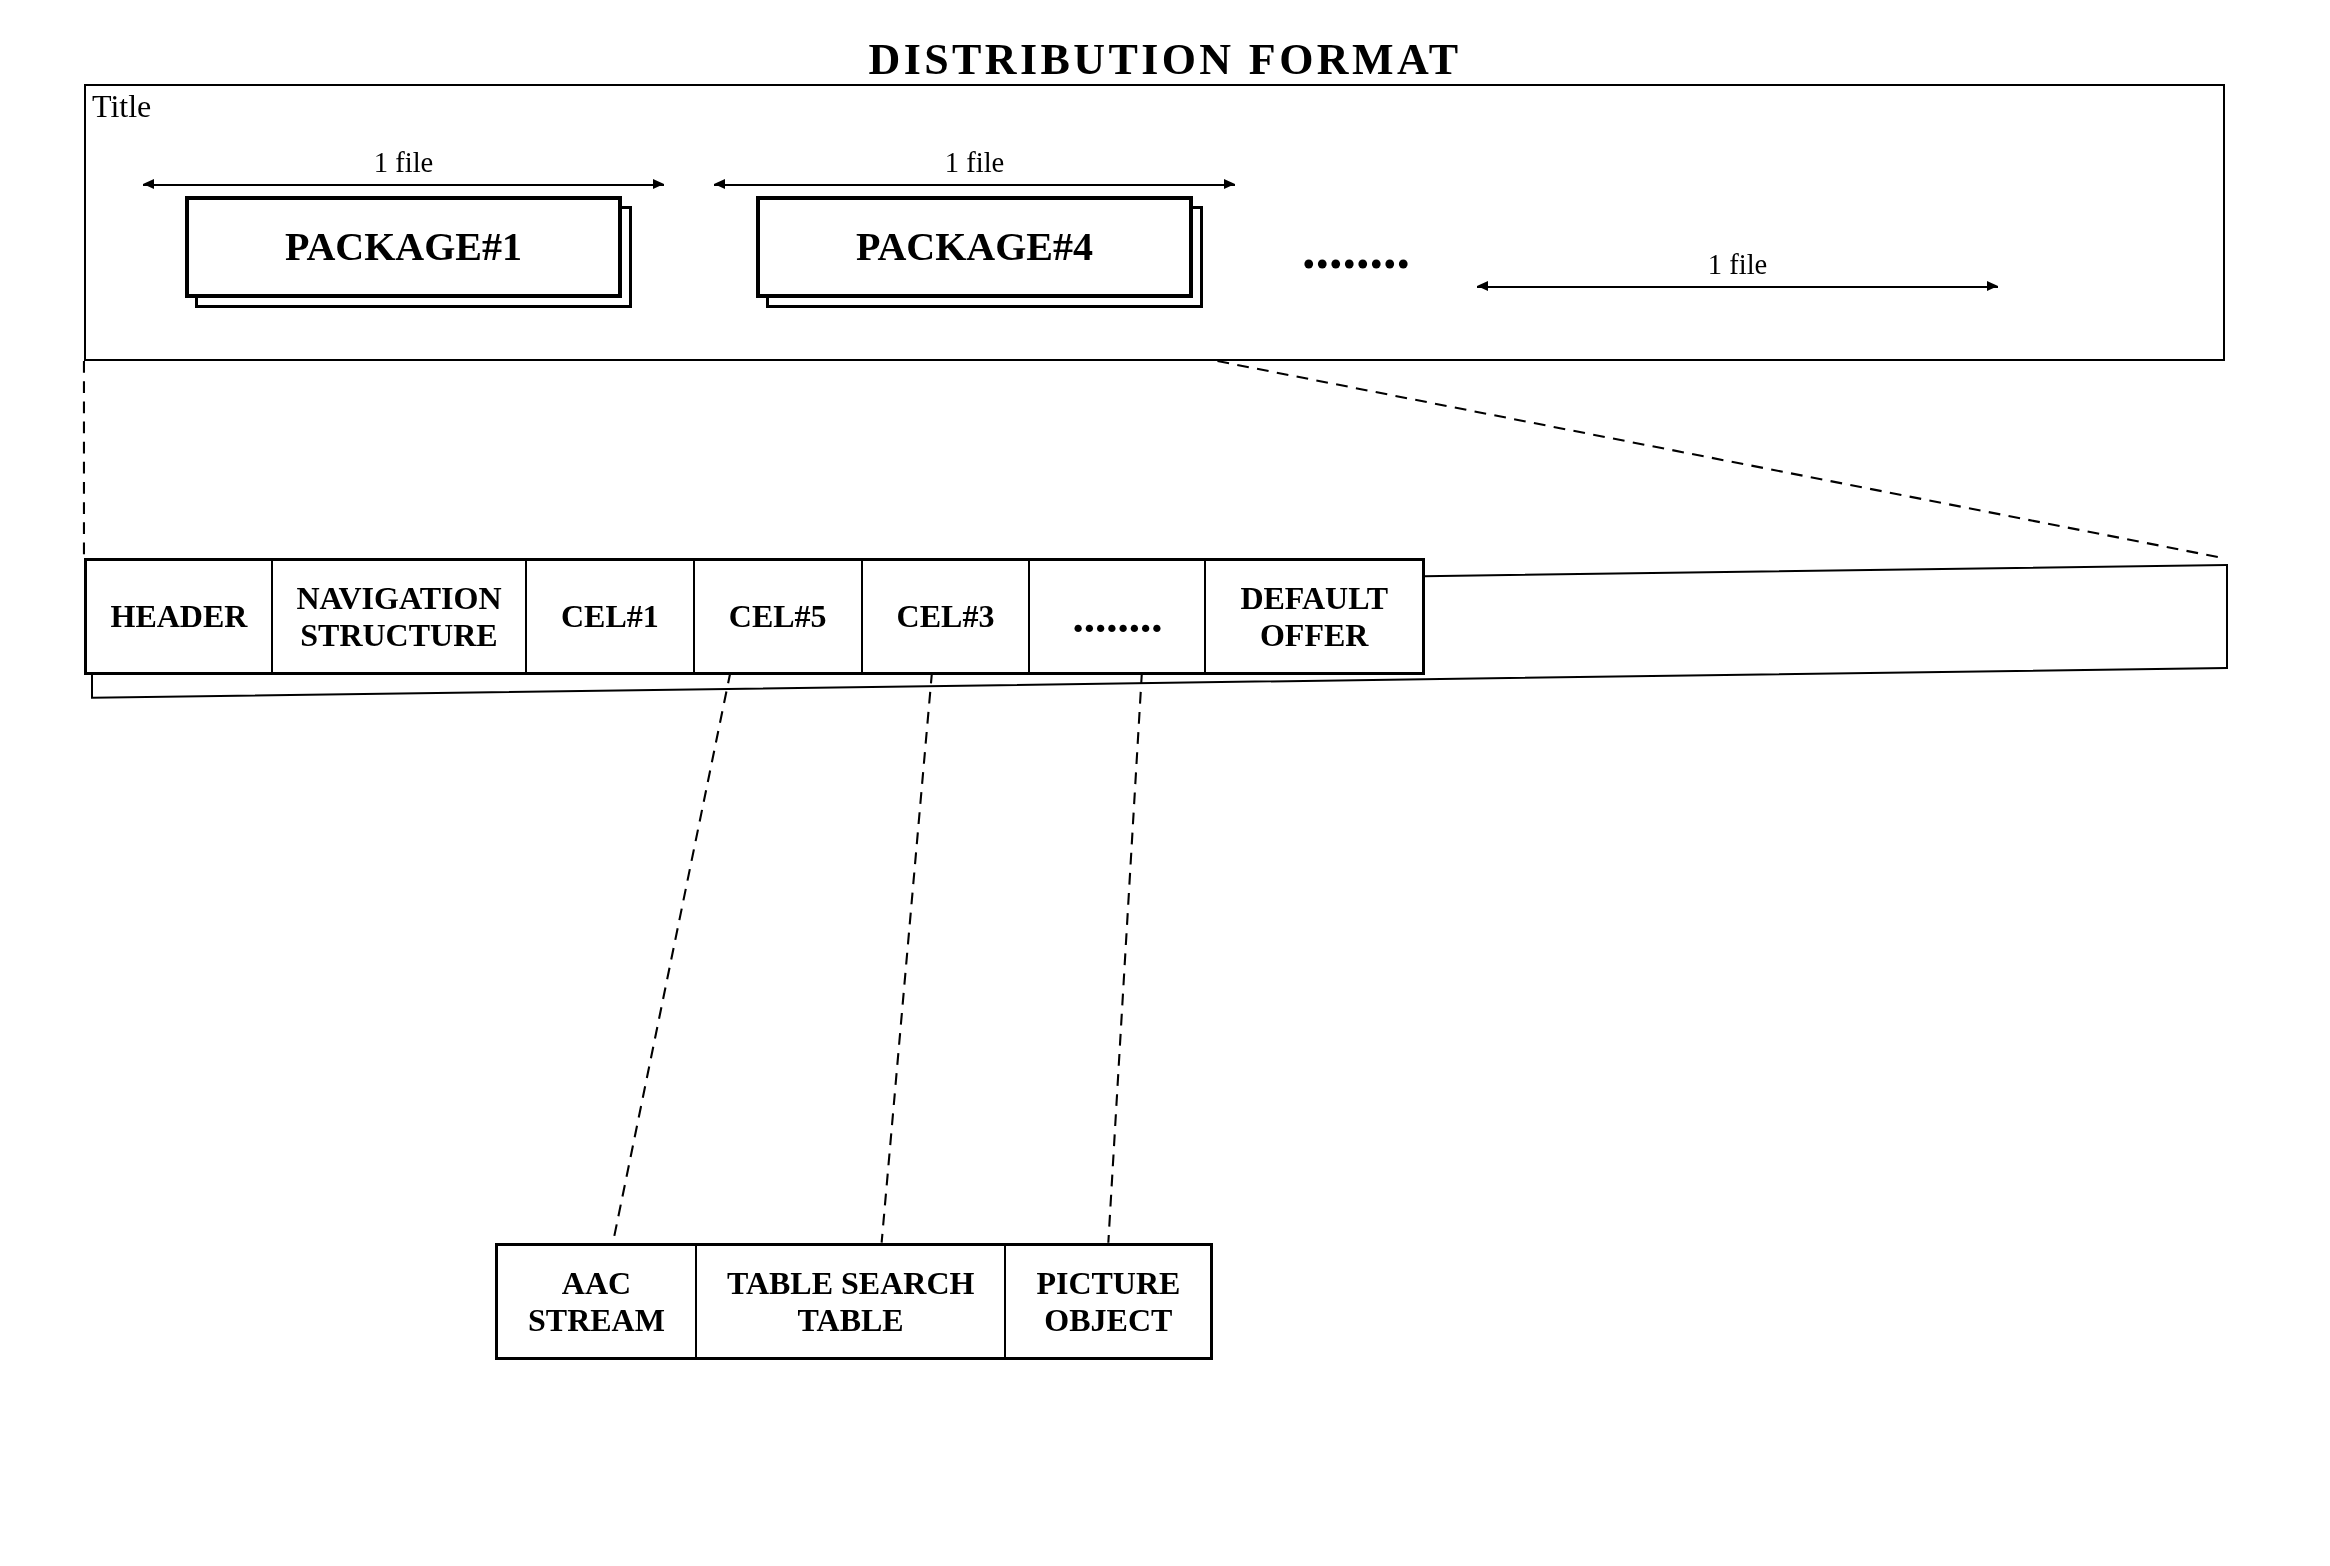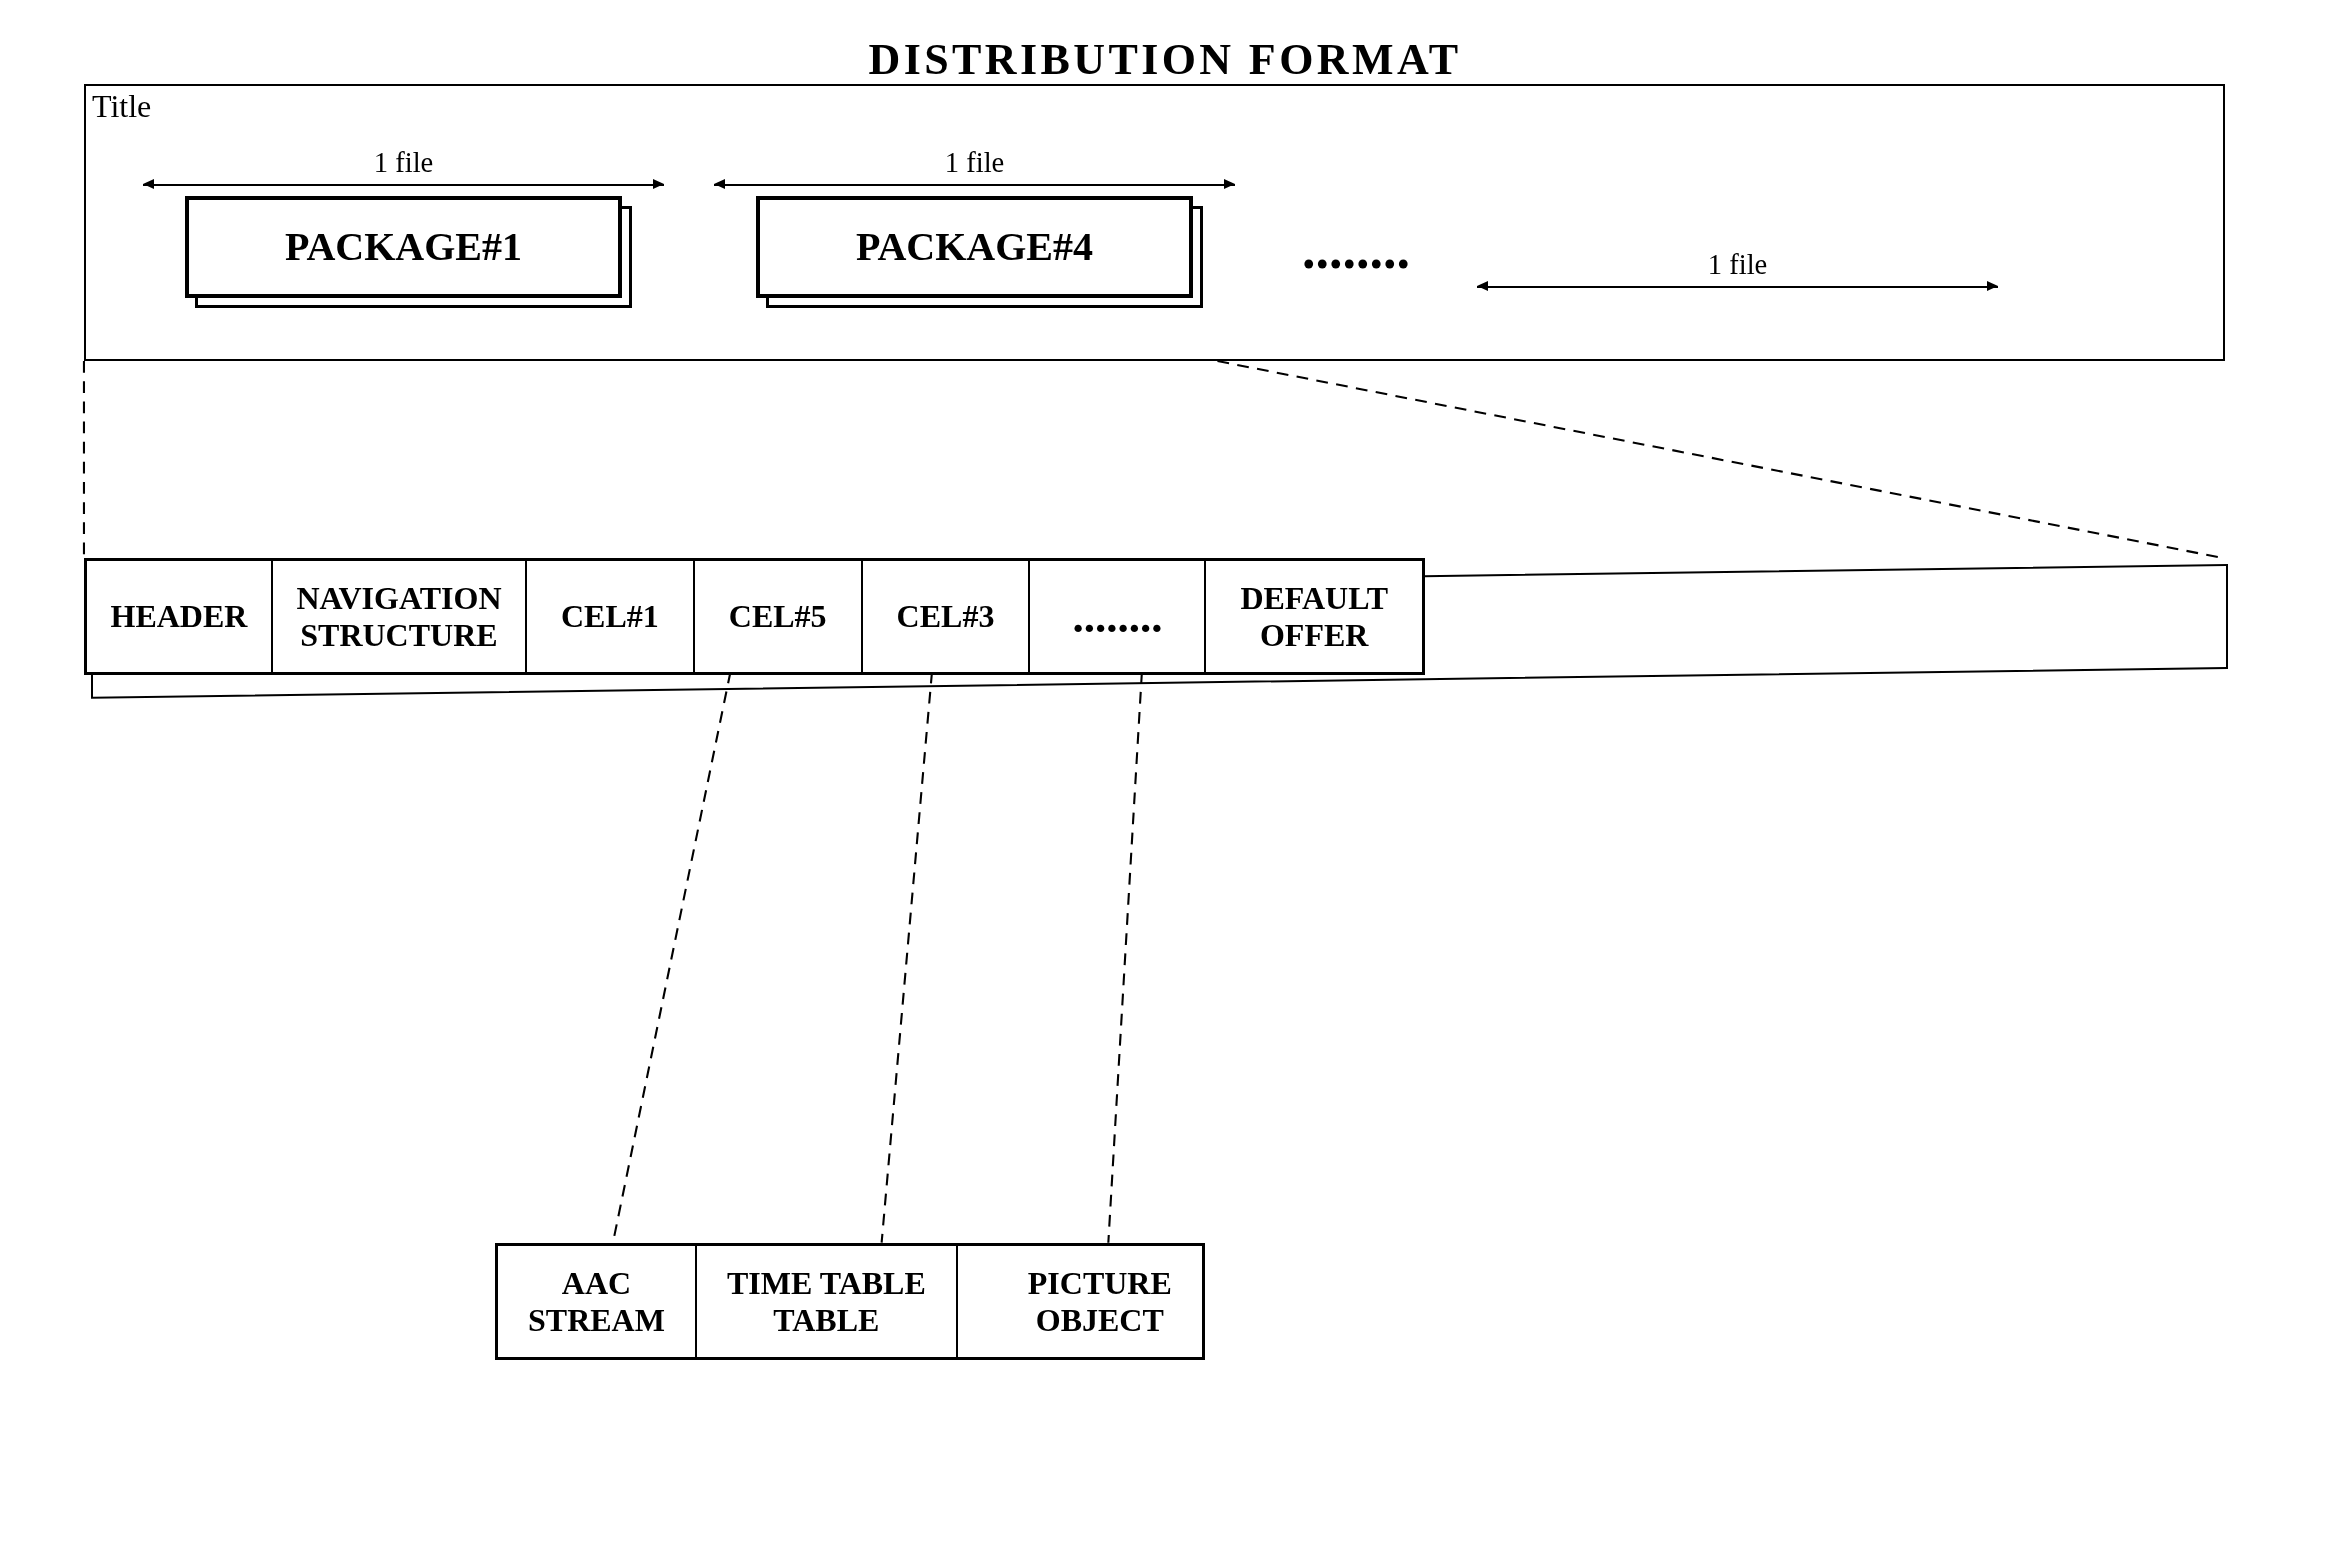--- a/index.html
+++ b/index.html
@@ -140,20 +140,20 @@
     <div style="border-right:2.5px solid #000;padding:18.5px 42px;font-size:45px;font-weight:bold;text-align:center;display:flex;align-items:center;justify-content:center;min-height:109px;">........</div>
     <div style="padding:18.5px 34px;font-size:32px;font-weight:bold;text-align:center;display:flex;align-items:center;justify-content:center;min-height:109px;white-space:pre-line;flex:1;">DEFAULT
 OFFER</div>
   </div>
 
   <div style="position:absolute;top:564px;left:91px;width:2137px;height:105px;border:2.5px solid #000;transform:skewY(-0.8deg);transform-origin:right bottom;z-index:1;background:transparent;pointer-events:none;"></div>
 
   <div style="position:absolute;top:1243px;left:495px;display:flex;border:3.4px solid #000;background:#fff;">
     <div style="border-right:2.5px solid #000;padding:18.5px 30px;font-size:32px;font-weight:bold;text-align:center;display:flex;align-items:center;justify-content:center;min-height:109px;white-space:pre-line;">AAC
 STREAM</div>
-    <div style="border-right:2.5px solid #000;padding:18.5px 30px;font-size:32px;font-weight:bold;text-align:center;display:flex;align-items:center;justify-content:center;min-height:109px;white-space:pre-line;">TIME TABLE
+    <div style="border-right:2.5px solid #000;padding:18.5px 30px;font-size:32px;font-weight:bold;text-align:center;display:flex;align-items:center;justify-content:center;min-height:109px;white-space:pre-line;">TABLE SEARCH
 TABLE</div>
-    <div style="padding:18.5px 30px;font-size:32px;font-weight:bold;text-align:center;display:flex;align-items:center;justify-content:center;min-height:109px;white-space:pre-line;margin-left:40px;">PICTURE
+    <div style="padding:18.5px 30px;font-size:32px;font-weight:bold;text-align:center;display:flex;align-items:center;justify-content:center;min-height:109px;white-space:pre-line;">PICTURE
 OBJECT</div>
   </div>
 
 </div>
 
 
 </body></html>

